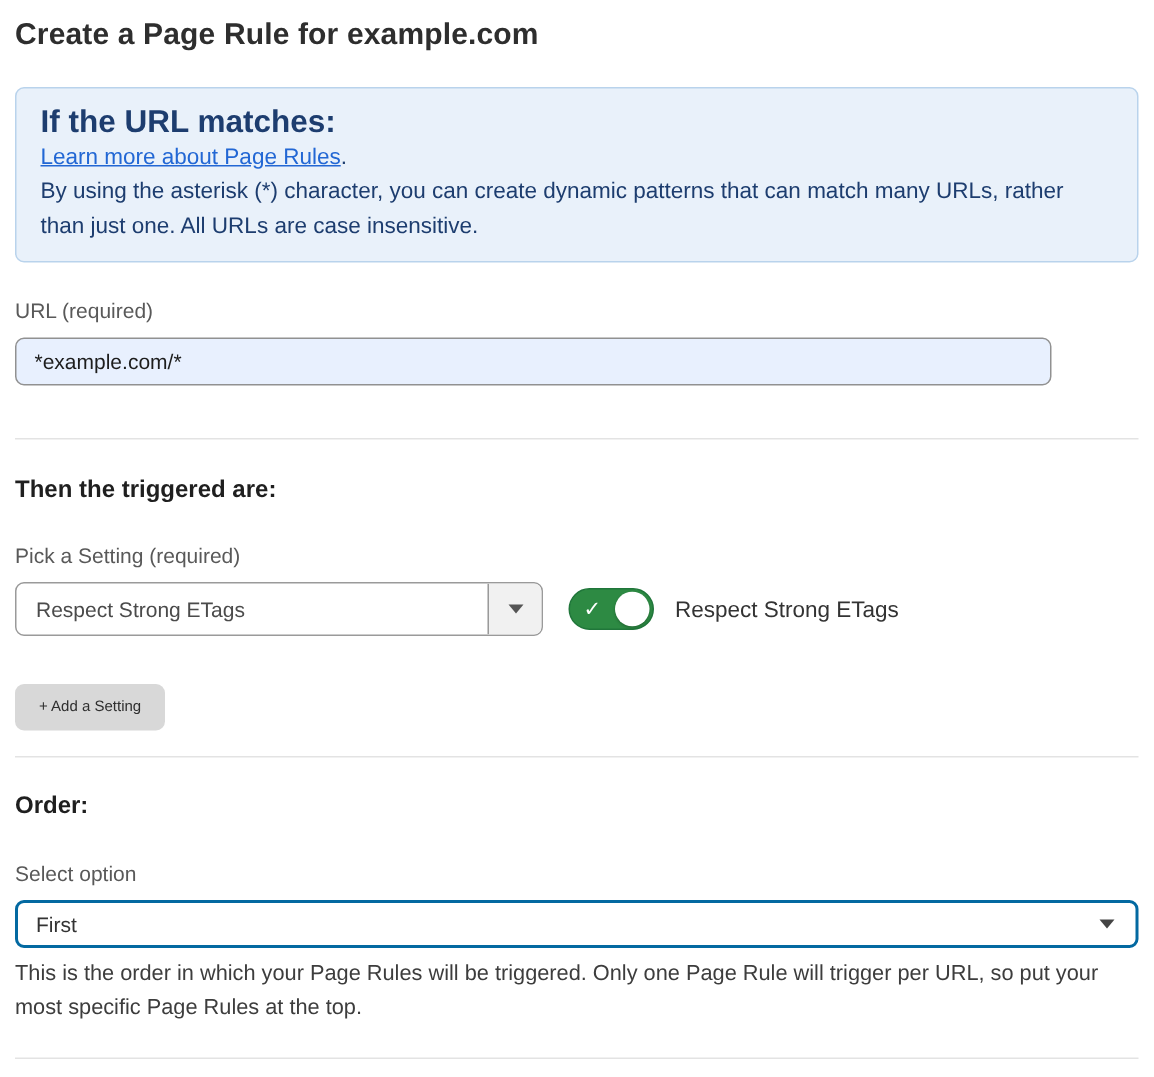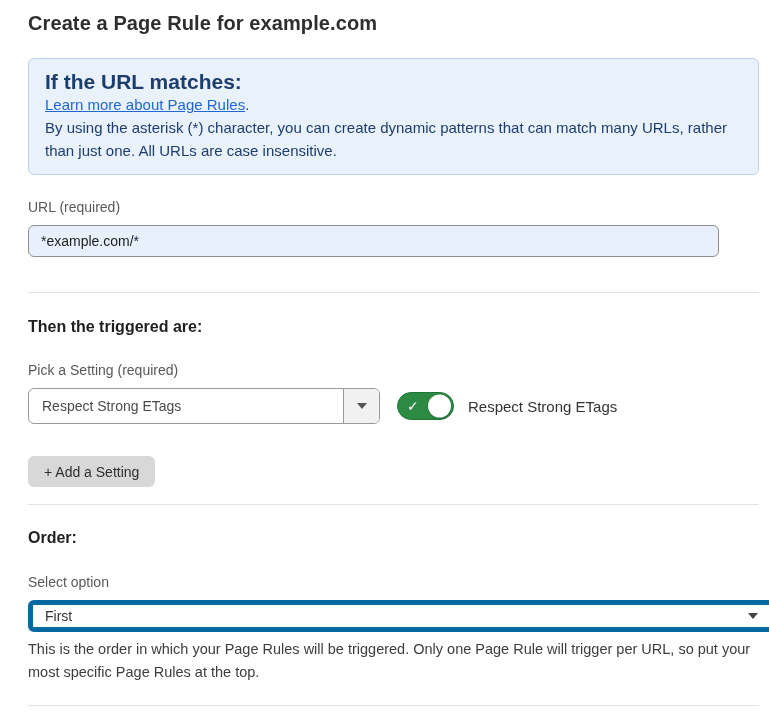--- a/index.html
+++ b/index.html
@@ -5,21 +5,21 @@
   * { box-sizing: border-box; margin: 0; padding: 0; }
   html, body {
     width: 769px;
     height: 718px;
     background: #ffffff;
     font-family: "Liberation Sans", "DejaVu Sans", sans-serif;
     color: #2b2b2b;
     overflow: hidden;
   }
   .page {
-    padding: 10px 10px 0 28px;
+    padding: 10px 10px 0 10px;
     width: 769px;
   }
   .page-title {
     font-size: 20px;
     font-weight: 700;
     color: #2e2e2e;
     line-height: 26px;
     margin-bottom: 22px;
     letter-spacing: 0.1px;
   }
@@ -151,29 +151,29 @@
     color: #333333;
   }
   .add-setting-btn {
     margin-top: 32px;
     display: inline-block;
     background: #d8d8d8;
     border: none;
     border-radius: 6px;
     height: 31px;
     padding: 0 16px;
-    font-size: 14px;
+    font-size: 10px;
     color: #2f2f2f;
     font-family: "Liberation Sans", "DejaVu Sans", sans-serif;
     cursor: pointer;
   }
   .order-select {
     width: 749px;
     height: 32px;
-    border: 5px solid #0369a1;
+    border: 2px solid #0369a1;
     border-radius: 6px;
     background: #ffffff;
     display: flex;
     align-items: center;
     padding: 0 14px 0 12px;
     cursor: pointer;
   }
   .order-select .os-value {
     flex: 1;
     font-size: 14px;

